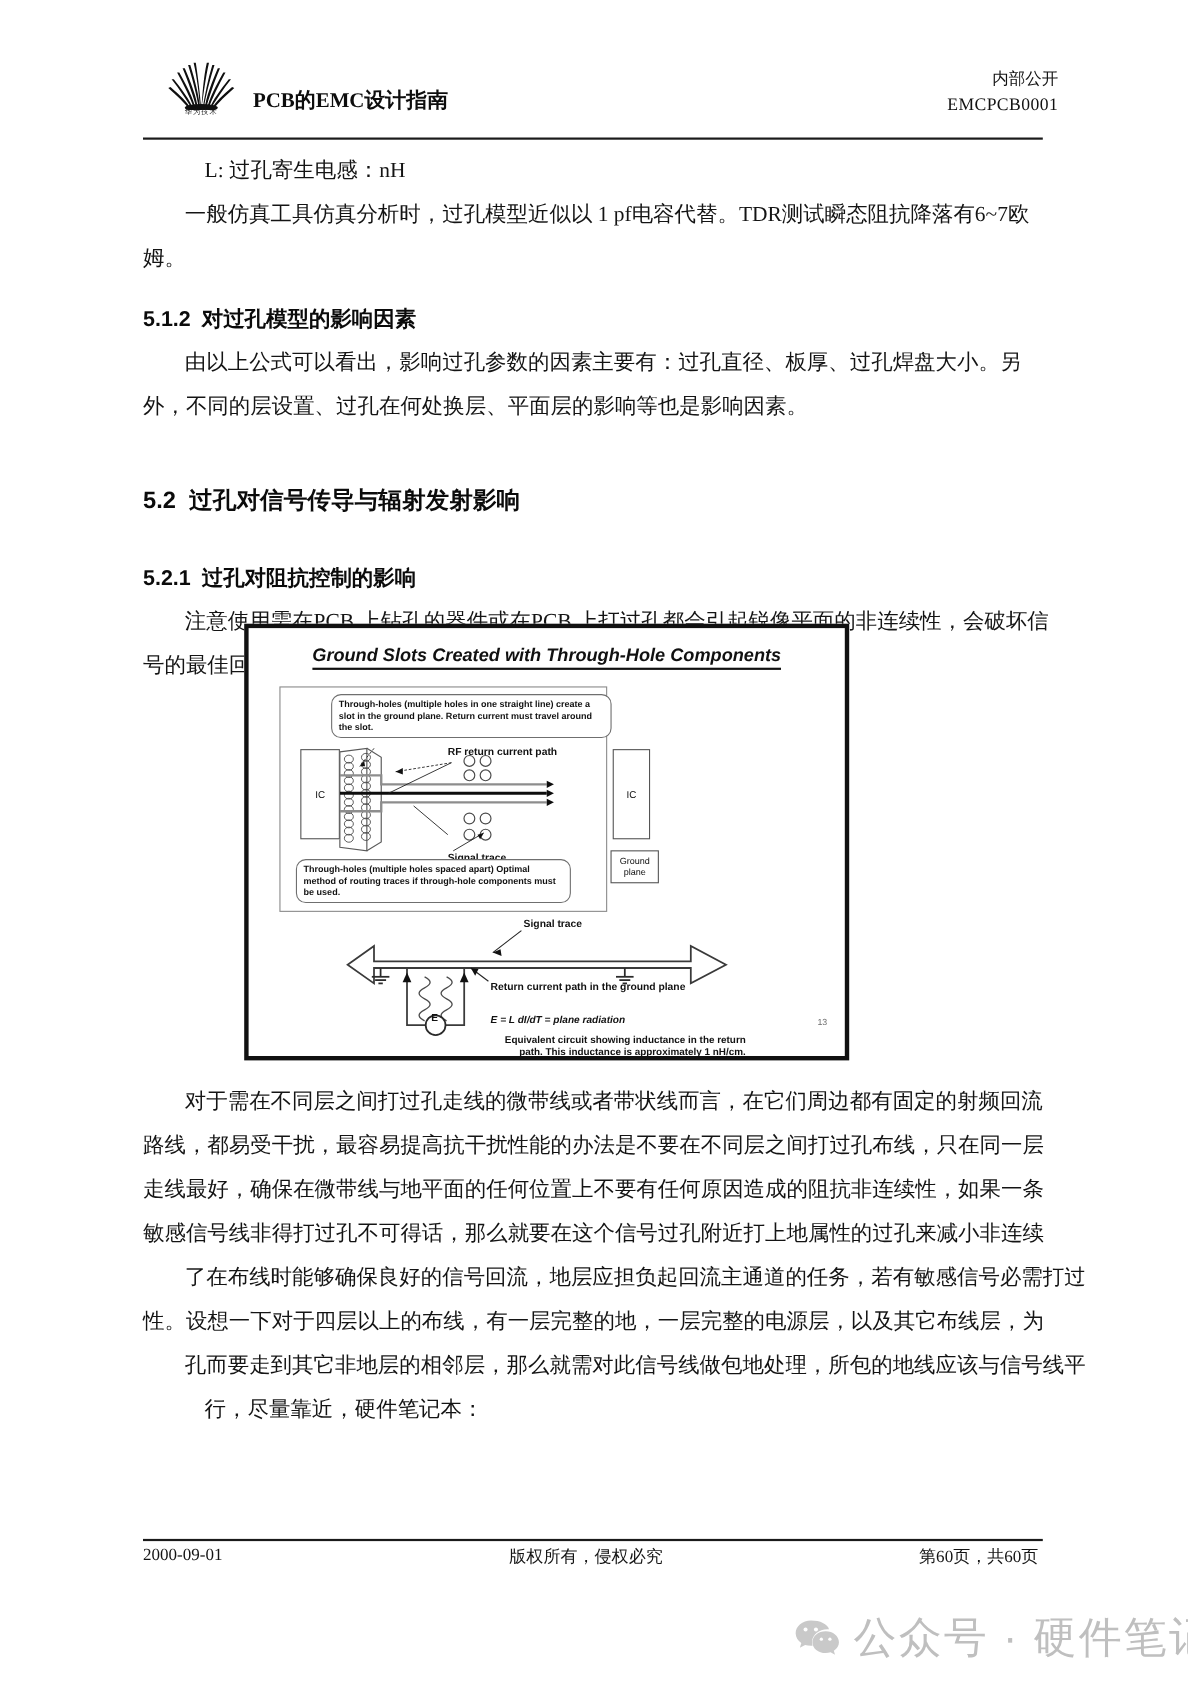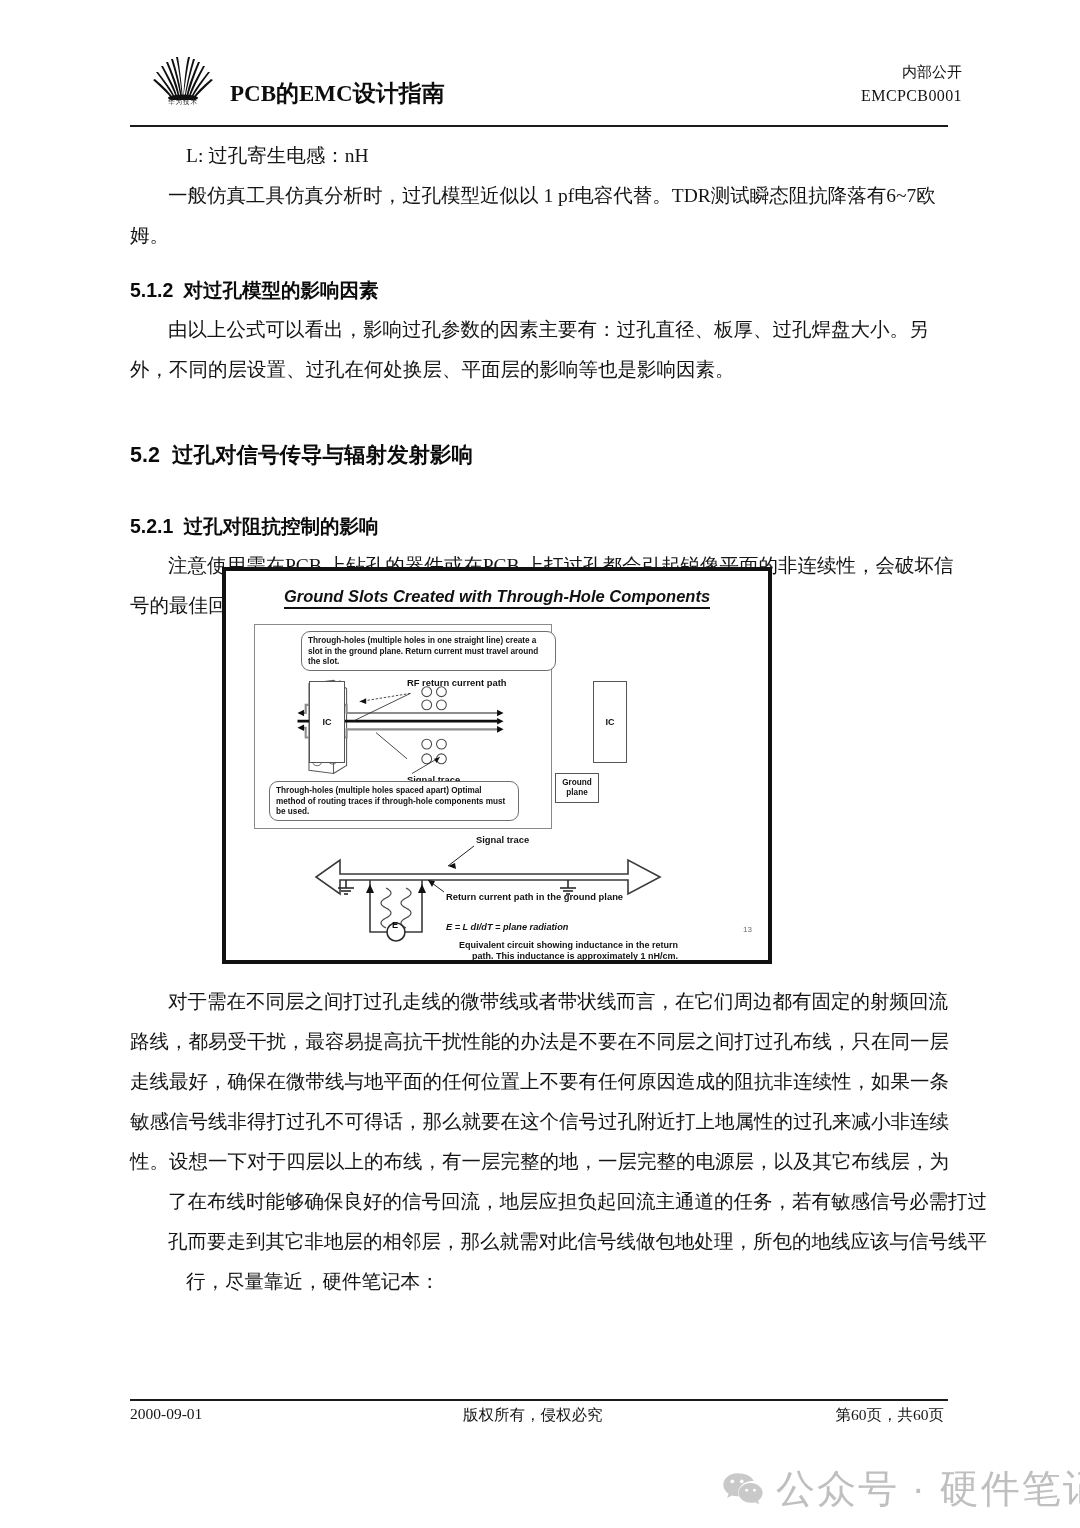--- a/index.html
+++ b/index.html
@@ -55,21 +55,21 @@
     font-size: 6.5px;
     letter-spacing: 1px;
     color: #1a1a1a;
     font-family: "Liberation Serif", serif;
     white-space: nowrap;
   }
   .doc-title {
     position: absolute;
     left: 100px;
     top: 26px;
-    font-size: 23px;
+    font-size: 19px;
     font-weight: 600;
     color: #0d0d0d;
     letter-spacing: 0px;
     white-space: nowrap;
   }
   .header-right {
     position: absolute;
     right: -12px;
     top: 10px;
     text-align: right;
@@ -190,41 +190,40 @@
     left: 14px;
     top: 156px;
     width: 250px;
     height: 40px;
   }
   .ic-box {
     position: absolute;
     border: 1.4px solid #555;
     background: #fff;
     font-family: "Liberation Sans", sans-serif;
-    font-weight: bold;
+    font-weight: normal;
     font-size: 9px;
     color: #111;
     display: flex;
     align-items: center;
     justify-content: center;
     box-sizing: border-box;
-    margin-left: 36px;
   }
   .ic-left  { left: 18px;  top: 56px; width: 36px; height: 82px; }
   .ic-right { left: 302px; top: 56px; width: 34px; height: 82px; }
   .gnd-box {
     position: absolute;
     left: 300px;
     top: 148px;
     width: 44px;
     height: 30px;
     border: 1.4px solid #555;
     background: #fff;
     font-family: "Liberation Sans", sans-serif;
-    font-weight: bold;
+    font-weight: normal;
     font-size: 8.2px;
     line-height: 10px;
     color: #111;
     text-align: center;
     padding-top: 4px;
     box-sizing: border-box;
   }
   .fig-lbl {
     position: absolute;
     font-family: "Liberation Sans", sans-serif;
@@ -525,22 +524,22 @@
     </div>
 
     <div class="fig-pagenum">13</div>
   </div>
 
   <div class="content" style="top:982px;">
     <div class="ln indent1">对于需在不同层之间打过孔走线的微带线或者带状线而言，在它们周边都有固定的射频回流</div>
     <div class="ln">路线，都易受干扰，最容易提高抗干扰性能的办法是不要在不同层之间打过孔布线，只在同一层</div>
     <div class="ln">走线最好，确保在微带线与地平面的任何位置上不要有任何原因造成的阻抗非连续性，如果一条</div>
     <div class="ln">敏感信号线非得打过孔不可得话，那么就要在这个信号过孔附近打上地属性的过孔来减小非连续</div>
+    <div class="ln indent1">了在布线时能够确保良好的信号回流，地层应担负起回流主通道的任务，若有敏感信号必需打过</div>
     <div class="ln">性。设想一下对于四层以上的布线，有一层完整的地，一层完整的电源层，以及其它布线层，为</div>
-    <div class="ln indent1">了在布线时能够确保良好的信号回流，地层应担负起回流主通道的任务，若有敏感信号必需打过</div>
     <div class="ln indent1">孔而要走到其它非地层的相邻层，那么就需对此信号线做包地处理，所包的地线应该与信号线平</div>
     <div class="ln indent2">行，尽量靠近，硬件笔记本：</div>
   </div>
 
   <div class="footer-rule"></div>
   <div class="footer">
     <span class="f-left">2000-09-01</span>
     <span class="f-center">版权所有，侵权必究</span>
     <span class="f-right">第60页，共60页</span>
   </div>

